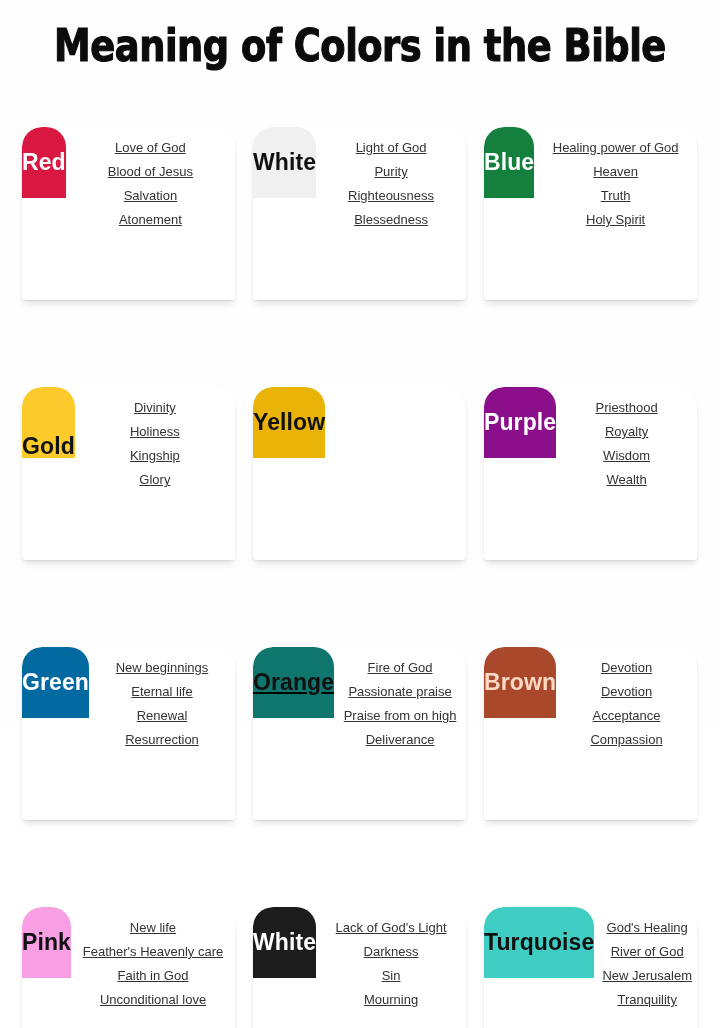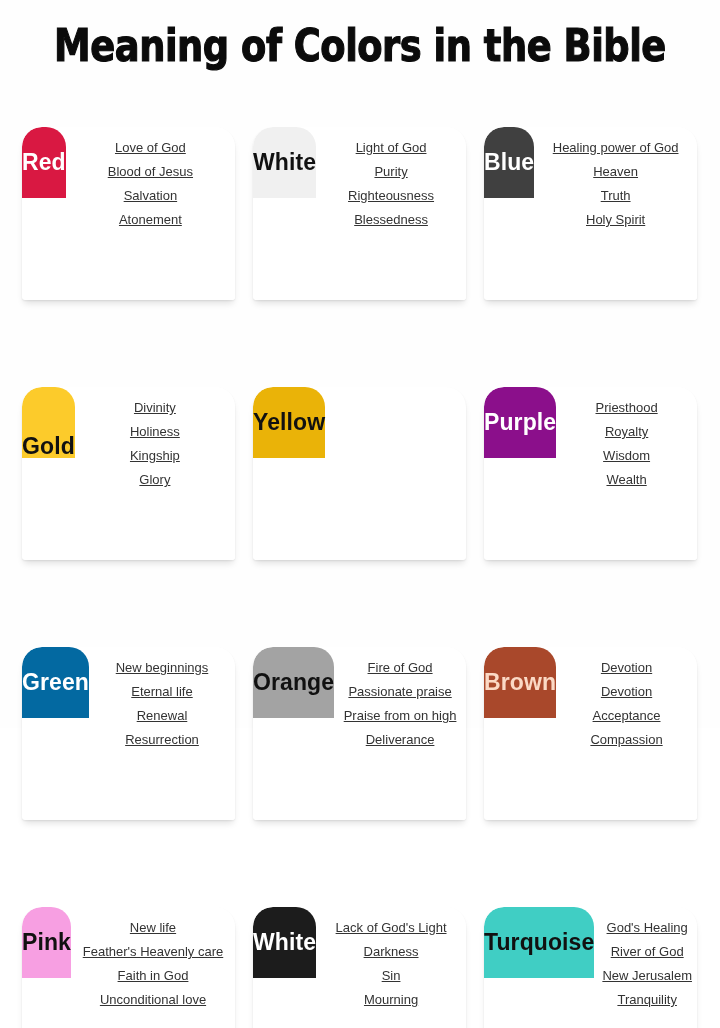--- a/index.html
+++ b/index.html
@@ -120,21 +120,21 @@
           <div class="card-header-title" style="color: rgb(17, 17, 17);">White</div>
         </div>
         <div class="card-body">
           <div class="card-meaning">Light of God</div>
           <div class="card-meaning">Purity</div>
           <div class="card-meaning">Righteousness</div>
           <div class="card-meaning">Blessedness</div>
         </div>
       </div>
       <div class="card">
-        <div class="card-header" style="background: #404040;">
+        <div class="card-header" style="background: #15803d;">
           <div class="card-header-title" style="color: rgb(255, 255, 255);">Blue</div>
         </div>
         <div class="card-body">
           <div class="card-meaning">Healing power of God</div>
           <div class="card-meaning">Heaven</div>
           <div class="card-meaning">Truth</div>
           <div class="card-meaning">Holy Spirit</div>
         </div>
       </div>
       <div class="card">
@@ -169,21 +169,21 @@
           <div class="card-header-title" style="color: rgb(255, 255, 255);">Green</div>
         </div>
         <div class="card-body">
           <div class="card-meaning">New beginnings</div>
           <div class="card-meaning">Eternal life</div>
           <div class="card-meaning">Renewal</div>
           <div class="card-meaning">Resurrection</div>
         </div>
       </div>
       <div class="card">
-        <div class="card-header" style="background: #a3a3a3;">
+        <div class="card-header" style="background: #0f766e; text-decoration: underline;">
           <div class="card-header-title" style="color: rgb(17, 17, 17);">Orange</div>
         </div>
         <div class="card-body">
           <div class="card-meaning">Fire of God</div>
           <div class="card-meaning">Passionate praise</div>
           <div class="card-meaning">Praise from on high</div>
           <div class="card-meaning">Deliverance</div>
         </div>
       </div>
       <div class="card">

